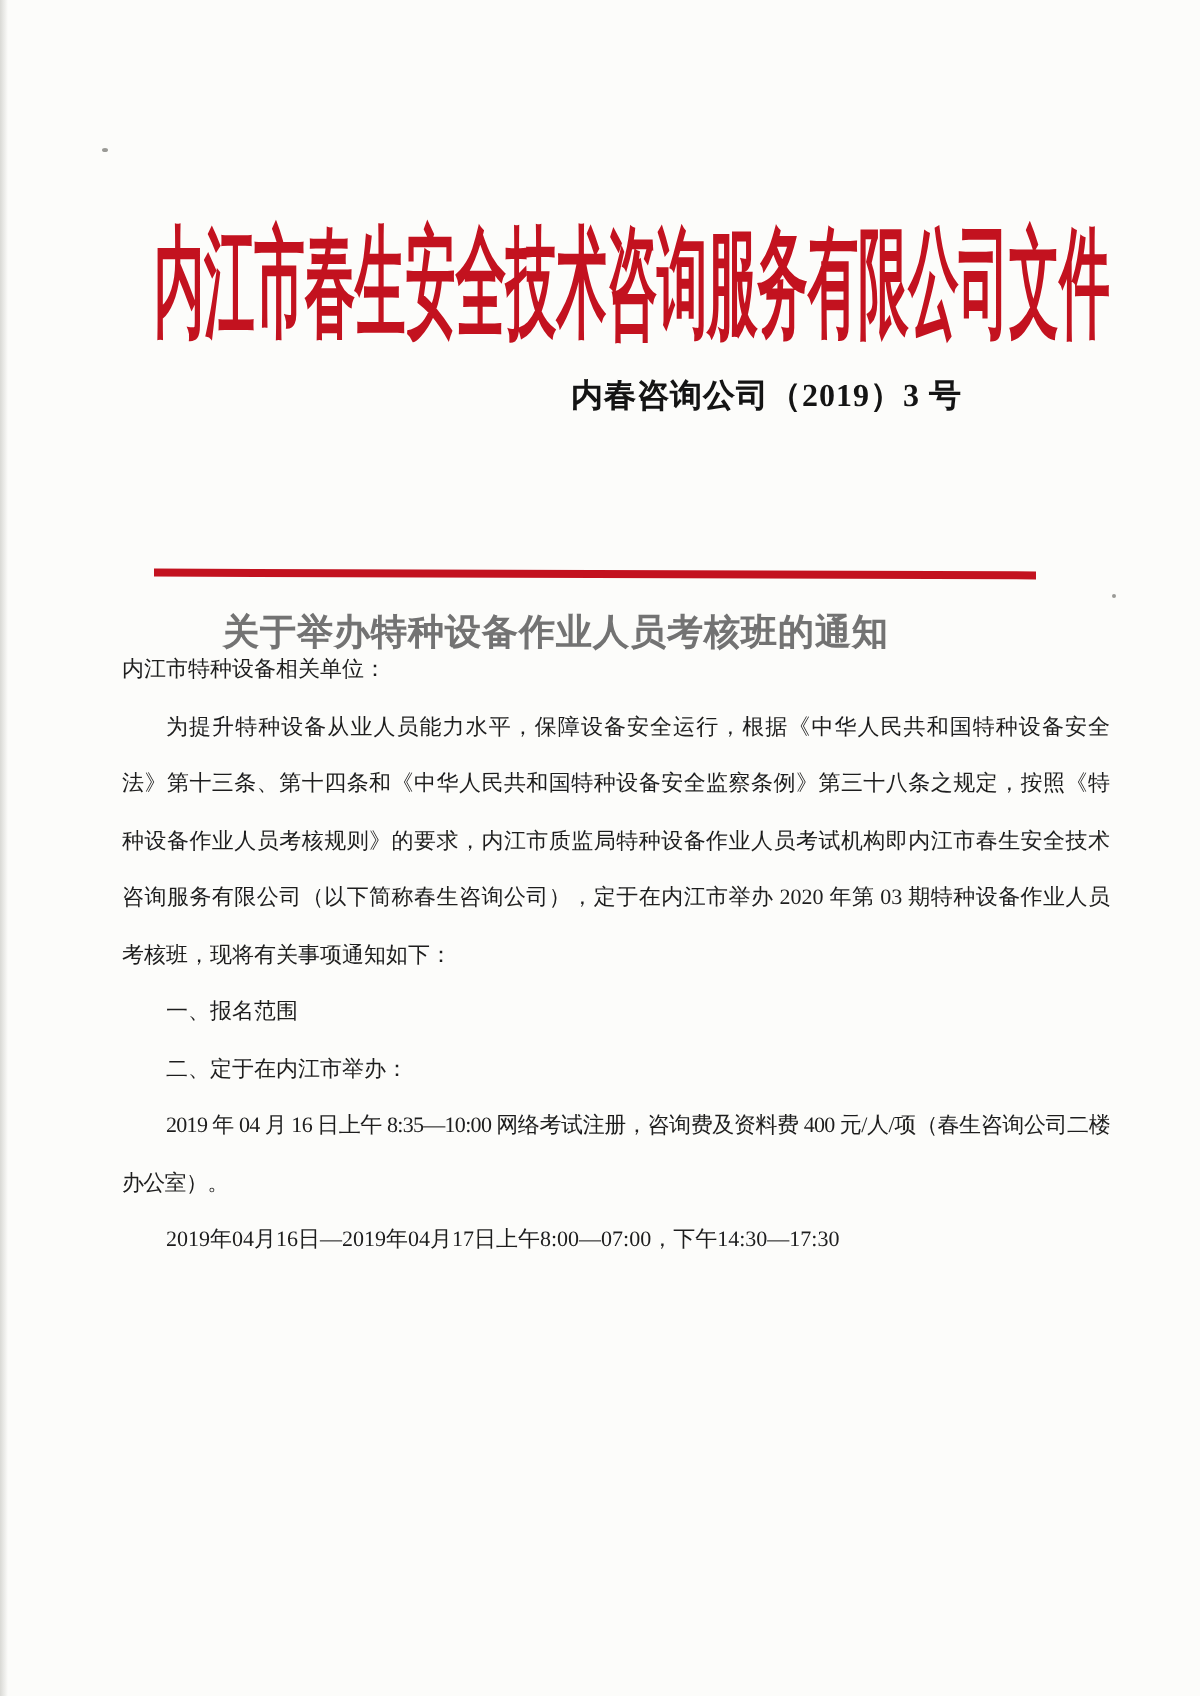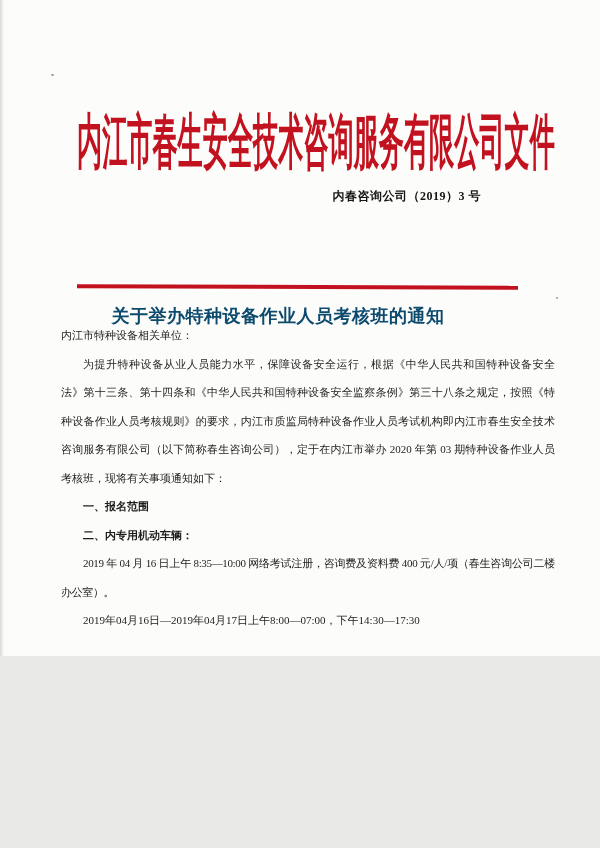--- a/index.html
+++ b/index.html
@@ -1,19 +1,19 @@
 <!DOCTYPE html>
 <html><head>
 <meta charset="utf-8">
 <style>
   html, body { margin: 0; padding: 0; background: #e9e9e7; }
   .page {
     position: relative;
     width: 600px;
-    height: 656px;
+    height: 848px;
     margin: 0 auto;
     background: #fcfcfa;
     overflow: hidden;
     font-family: "Liberation Serif", "DejaVu Serif", serif;
   }
   
   .edge-shade {
     position: absolute;
     left: 0; top: 0;
     width: 4px; height: 848px;
@@ -41,54 +41,54 @@
     line-height: 54px;
     color: #c3121f;
     transform: scale(0.503, 1.2);
     transform-origin: 0 0;
   }
   .doc-number {
     position: absolute;
     top: 188px; left: 0;
     width: 481px;
     text-align: right;
-    font-size: 12px;
+    font-size: 16px;
     font-weight: bold;
     color: #141414;
     letter-spacing: 0.5px;
   }
   .red-rule {
     position: absolute;
     left: 77px; top: 285px;
     width: 441px; height: 4px;
     background: #c3121f;
     transform: rotate(0.18deg);
   }
   .notice-title {
     position: absolute;
     top: 304px; left: 0;
     width: 556px;
     text-align: center;
     font-size: 18px;
     font-weight: bold;
-    color: #0c4a6e;
+    color: #737373;
     letter-spacing: 0.5px;
   }
   .content {
     position: absolute;
     left: 61px; top: 321px;
     width: 494px;
     font-size: 11px;
     line-height: 28.5px;
     color: #1d1d1d;
     text-align: justify;
   }
   .content p { margin: 0; text-indent: 2em; }
   .content .salutation { text-indent: 0; }
-  .content .heading { font-weight: bold; }
+  .content .heading { font-weight: normal; }
   .content .tight { letter-spacing: -0.35px; }
   .content .oneline { white-space: nowrap; }
 </style>
 </head>
 <body>
 
 <div class="page">
 
   <div class="edge-shade"></div>
   <div class="speck speck-1"></div>
@@ -101,18 +101,18 @@
   <div class="doc-number">内春咨询公司（2019）3 号</div>
 
   <div class="red-rule"></div>
 
   <div class="notice-title">关于举办特种设备作业人员考核班的通知</div>
 
   <div class="content">
     <p class="salutation">内江市特种设备相关单位：</p>
     <p class="body">为提升特种设备从业人员能力水平，保障设备安全运行，根据《中华人民共和国特种设备安全法》第十三条、第十四条和《中华人民共和国特种设备安全监察条例》第三十八条之规定，按照《特种设备作业人员考核规则》的要求，内江市质监局特种设备作业人员考试机构即内江市春生安全技术咨询服务有限公司（以下简称春生咨询公司），定于在内江市举办 2020 年第 03 期特种设备作业人员考核班，现将有关事项通知如下：</p>
     <p class="heading">一、报名范围</p>
-    <p class="heading">二、内专用机动车辆：</p>
+    <p class="heading">二、定于在内江市举办：</p>
     <p class="body tight">2019 年 04 月 16 日上午 8:35—10:00 网络考试注册，咨询费及资料费 400 元/人/项（春生咨询公司二楼办公室）。</p>
     <p class="body oneline">2019年04月16日—2019年04月17日上午8:00—07:00，下午14:30—17:30</p>
   </div>
 
 </div>
 
 </body></html>

